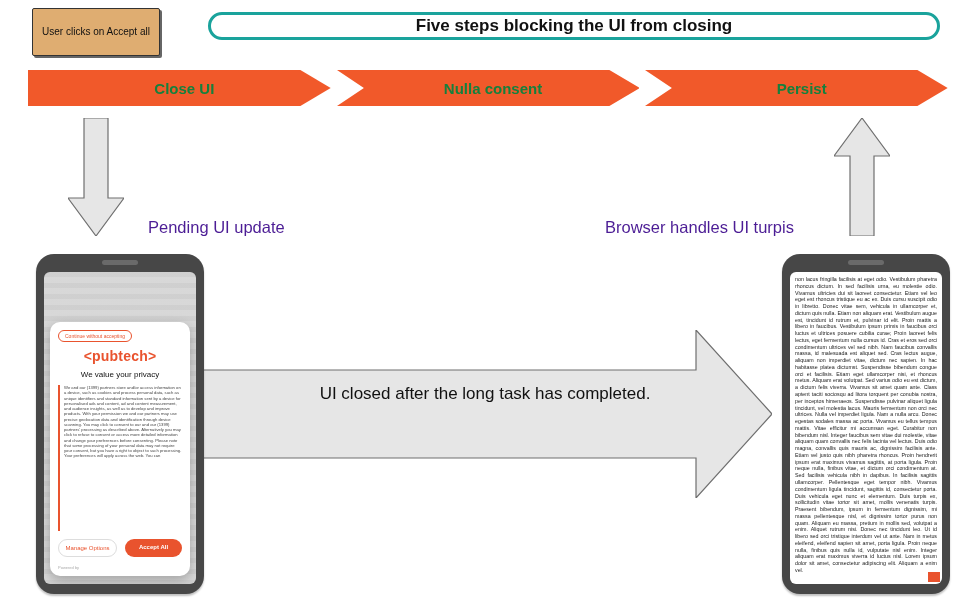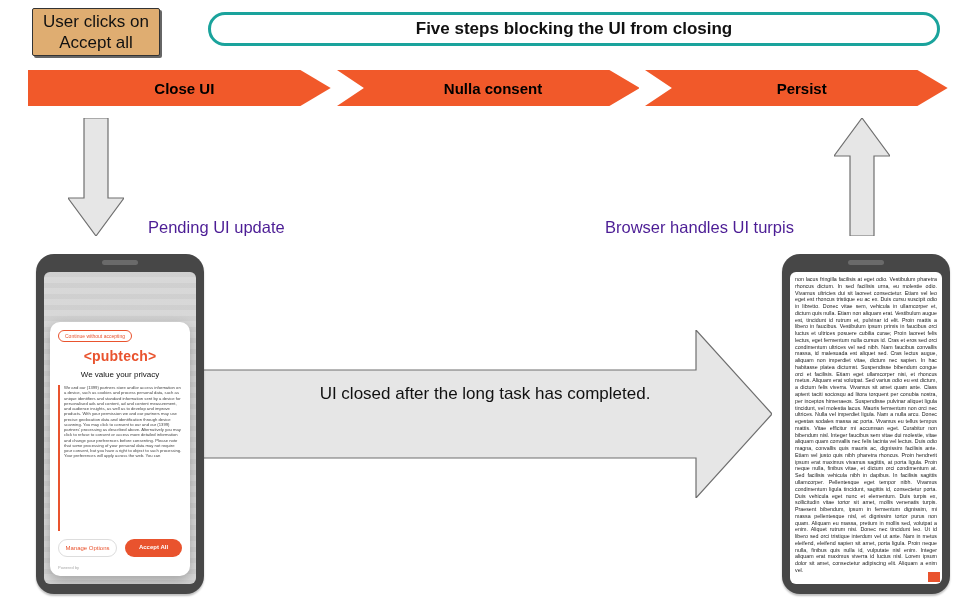--- a/index.html
+++ b/index.html
@@ -18,30 +18,30 @@
   
   .user-box {
     left: 32px; top: 8px;
     width: 128px; height: 48px;
     background: #dfad71;
     border: 1px solid #333;
     border-radius: 2px;
     box-shadow: 2px 2px 0 rgba(0,0,0,0.6);
     display: flex; align-items: center; justify-content: center;
     text-align: center;
-    font-size: 17px;
+    font-size: 10px;
     line-height: 1.25;
     padding: 4px 6px;
     box-sizing: border-box;
   }
 
   
   .pill {
     left: 208px; top: 12px;
-    width: 732px; height: 34px;
+    width: 732px; height: 28px;
     border: 3px solid #1aa39c;
     border-radius: 19px;
     display: flex; align-items: center; justify-content: center;
     font-weight: 700;
     font-size: 17px;
     box-sizing: border-box;
     background: #fff;
   }
 
   
@@ -53,21 +53,21 @@
   }
   .step {
     position: relative;
     flex: 1 1 0;
     height: 36px;
   }
   .step svg { position: absolute; inset: 0; width: 100%; height: 100%; }
   .step .lbl {
     position: absolute; inset: 0;
     display: flex; align-items: center; justify-content: center;
-    color: #000000; font-weight: 700; font-size: 15px;
+    color: #15803d; font-weight: 700; font-size: 15px;
     padding-left: 10px;
   }
 
   
   .block-arrow svg { display: block; }
 
   
   .caption {
     font-size: 16.5px;
     color: #4c1d95;

